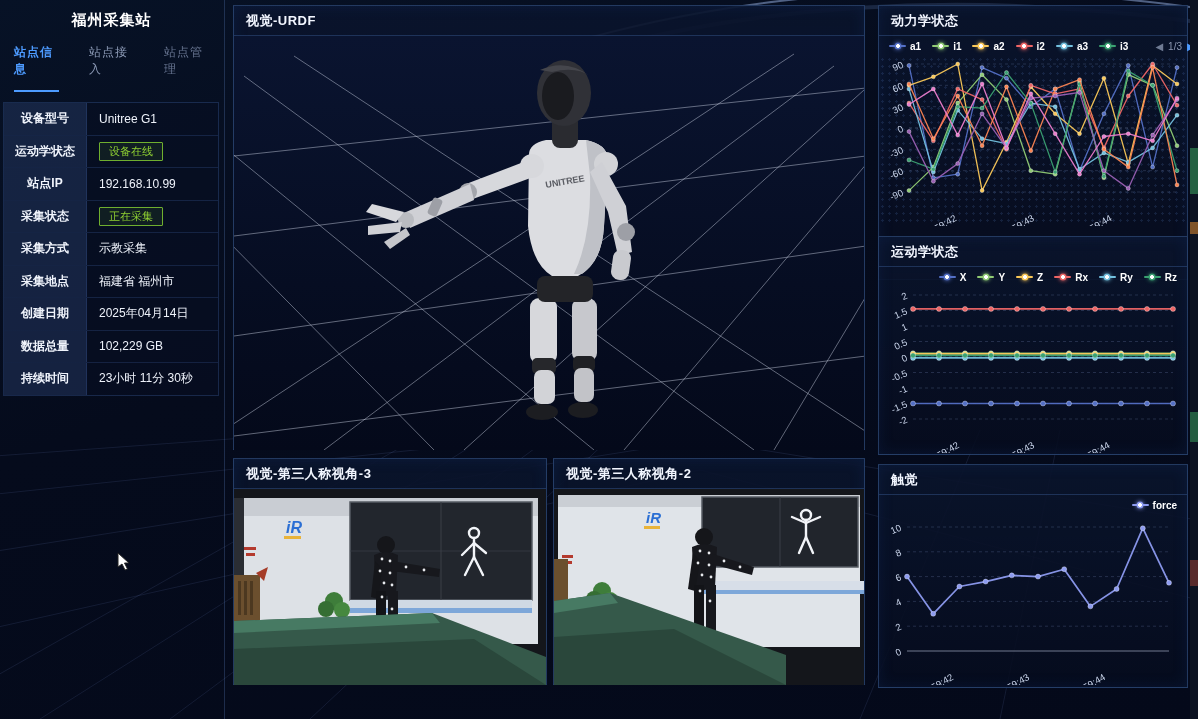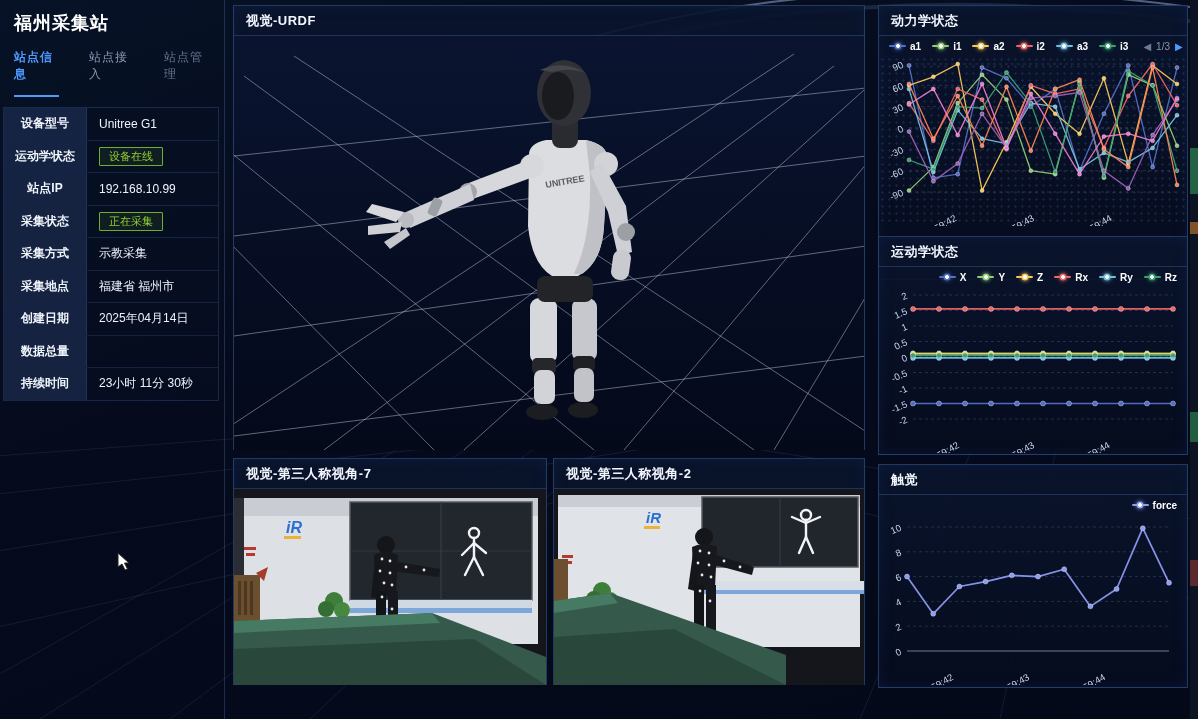--- a/index.html
+++ b/index.html
@@ -14,37 +14,37 @@
   
   .panel{position:absolute;box-sizing:border-box;border:1px solid rgba(72,112,178,.45);
     background:linear-gradient(180deg,rgba(10,20,44,.92),rgba(6,12,30,.88));z-index:2;
     box-shadow:0 0 14px rgba(20,50,110,.25) inset;}
   .panel-header{height:29px;line-height:29px;padding:0 12px;font-size:13px;font-weight:bold;
     color:#f2f6ff;border-bottom:1px solid rgba(72,112,178,.35);letter-spacing:.5px;}
   .dotted{background-image:radial-gradient(rgba(90,135,210,.16) 1px,transparent 1.4px);
     background-size:7px 7px;}
   
   #left-col{position:absolute;left:0;top:0;width:223px;height:719px;z-index:2;}
-  #station-title{padding:11px 14px 6px;font-size:18px;font-weight:bold;color:#fff;letter-spacing:1px;}
+  #station-title{padding:11px 14px 6px;font-size:15px;font-weight:bold;color:#fff;letter-spacing:1px;text-align:center;}
   #tabs{display:flex;gap:30px;padding:8px 14px 0;font-size:12px;}
   .tab{padding-bottom:12px;color:#8e9cb8;cursor:pointer;letter-spacing:1px;}
   .tab.active{color:#4d9bff;border-bottom:2px solid #4d9bff;font-weight:bold;}
   .tab.dim{color:#66738f;}
   #info-table{margin:10px 4px 4px 3px;border:1px solid rgba(60,95,160,.35);}
   .info-row{display:grid;grid-template-columns:83px 1fr;height:31.5px;
     border-bottom:1px solid rgba(60,95,160,.28);}
   .info-row:last-child{border-bottom:none;}
   .info-label{display:flex;align-items:center;justify-content:center;font-size:12px;font-weight:bold;
     color:#f0f4fc;background:rgba(34,52,92,.55);border-right:1px solid rgba(60,95,160,.28);}
   .info-value{display:flex;align-items:center;padding-left:12px;font-size:12px;color:#eef2fa;
     background:rgba(8,15,34,.55);}
   .badge{font-size:11px;color:#8fd032;border:1px solid #6faf2f;background:rgba(111,175,47,.10);
     padding:2px 9px;border-radius:1px;line-height:1.2;}
   
-  .legend-row{display:flex;align-items:center;height:20px;padding:0 10px;gap:9px;font-size:10px;color:#fff;}
+  .legend-row{display:flex;align-items:center;height:20px;padding:0 10px;gap:21px;font-size:10px;color:#fff;}
   .legend-row.right{justify-content:flex-end;}
   .legend-item{display:flex;align-items:center;gap:4px;font-weight:bold;}
   .lg-marker{position:relative;width:17px;height:2px;border-radius:1px;}
   .lg-dot{position:absolute;left:50%;top:50%;width:7px;height:7px;border-radius:50%;
     transform:translate(-50%,-50%);}
   .pager{display:flex;align-items:center;gap:5px;margin-left:6px;font-size:10px;color:#8b97b0;}
   .pg-arrow{font-size:10px;cursor:pointer;}
   .pg-left{color:#6e7florida;color:#6e7a93;}
   .pg-right{color:#4d9bff;}
   
@@ -113,20 +113,21 @@
         <div class="info-row">
           <div class="info-label">采集地点</div>
           <div class="info-value">福建省 福州市</div>
         </div>
         <div class="info-row">
           <div class="info-label">创建日期</div>
           <div class="info-value">2025年04月14日</div>
         </div>
         <div class="info-row">
           <div class="info-label">数据总量</div>
+          <div class="info-value">102,229 GB</div>
         </div>
         <div class="info-row">
           <div class="info-label">持续时间</div>
           <div class="info-value">23小时 11分 30秒</div>
         </div>
       </div>
 </div>
 
 <div class="panel" style="left:233px;top:5px;width:632px;height:445px;">
   <div class="panel-header">视觉-URDF</div>
@@ -554,21 +555,21 @@
         <circle cx="159" cy="61.6" r="2.5" fill="#8d9bf0" stroke="rgba(255,255,255,.55)" stroke-width="0.6"></circle>
         <circle cx="185.2" cy="54.160000000000004" r="2.5" fill="#8d9bf0" stroke="rgba(255,255,255,.55)" stroke-width="0.6"></circle>
         <circle cx="211.39999999999998" cy="91.36" r="2.5" fill="#8d9bf0" stroke="rgba(255,255,255,.55)" stroke-width="0.6"></circle>
         <circle cx="237.60000000000002" cy="74" r="2.5" fill="#8d9bf0" stroke="rgba(255,255,255,.55)" stroke-width="0.6"></circle>
         <circle cx="263.8" cy="13.239999999999995" r="2.5" fill="#8d9bf0" stroke="rgba(255,255,255,.55)" stroke-width="0.6"></circle>
         <circle cx="290" cy="67.80000000000001" r="2.5" fill="#8d9bf0" stroke="rgba(255,255,255,.55)" stroke-width="0.6"></circle>
       </svg>
 </div>
 
 <div class="panel" style="left:233px;top:458px;width:314px;height:227px;">
-  <div class="panel-header">视觉-第三人称视角-7</div>
+  <div class="panel-header">视觉-第三人称视角-3</div>
   <div class="video-body" style="height:196px;">
     <svg width="312" height="196" viewBox="0 0 312 196">
       <rect x="0" y="0" width="312" height="196" fill="#14161b"></rect>
       <rect x="8" y="9" width="296" height="146" fill="#dde1e6"></rect>
       <rect x="8" y="9" width="296" height="18" fill="#c9cdd3"></rect>
       <rect x="0" y="9" width="10" height="146" fill="#2a2d33"></rect>
 
       <text x="52" y="44" font-size="16" font-weight="bold" font-style="italic" fill="#2b6fd4">iR</text>
       <rect x="50" y="47" width="17" height="3" fill="#e8b33a"></rect>
 

